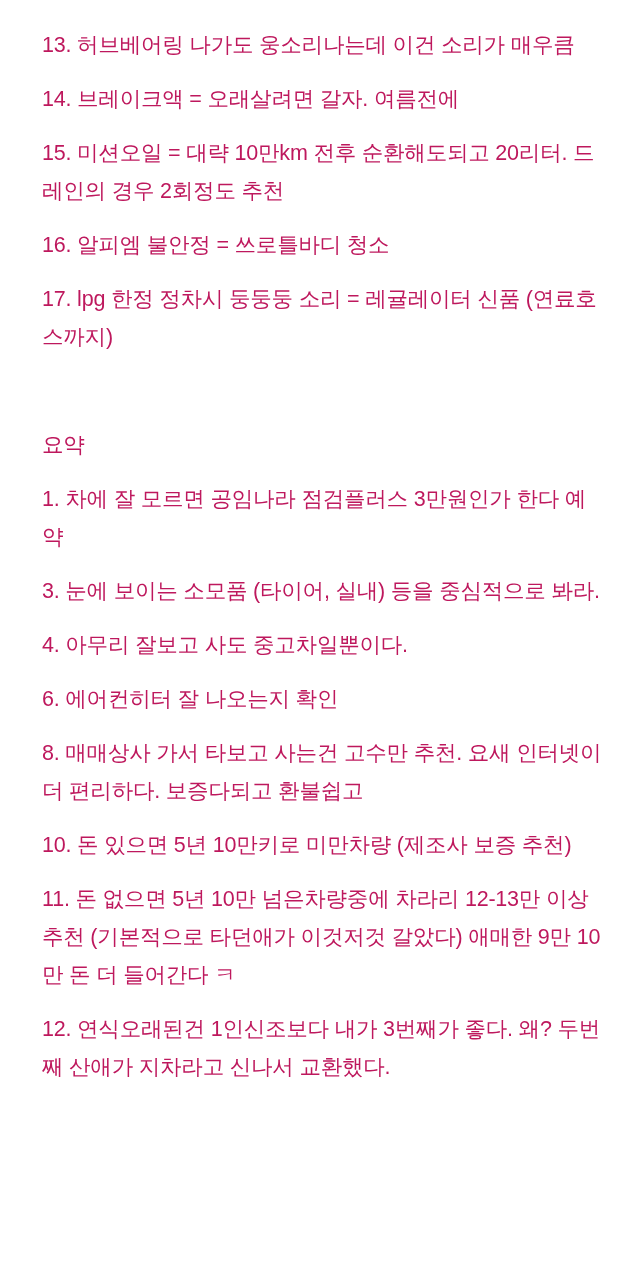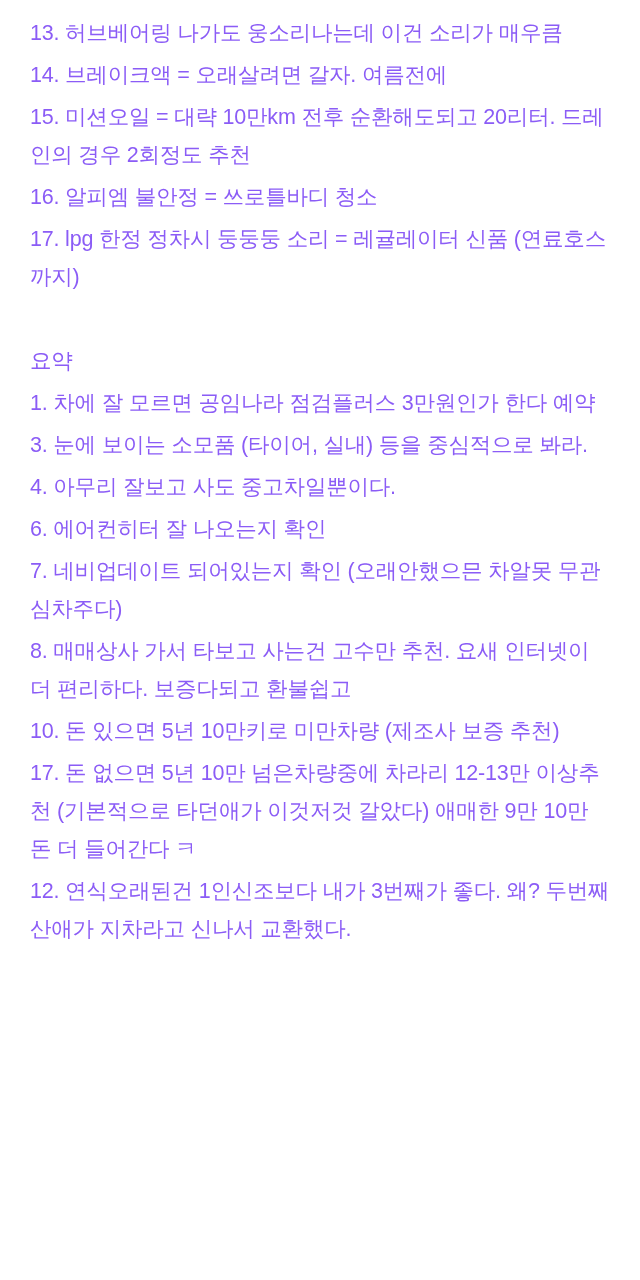--- a/index.html
+++ b/index.html
@@ -18,24 +18,24 @@
     box-sizing: border-box;
     width: 640px;
     height: 1280px;
     padding: 10px 22px 0 26px;
     background: #ffffff;
   }
   .para {
     font-size: 21.5px;
     line-height: 38px;
     letter-spacing: -0.2px;
-    color: #8b5cf6;
+    color: #be185d;
     word-break: break-word;
     white-space: pre-wrap;
-    margin: 4px;
+    margin: 16px;
   }
   .spacer {
     height: 38px;
   }
   .clip-last {
     overflow: hidden;
   }
 </style>
 </head>
 <body>
@@ -46,19 +46,18 @@
     <p class="para">14. 브레이크액 = 오래살려면 갈자. 여름전에</p>
     <p class="para">15. 미션오일 = 대략 10만km 전후 순환해도되고 20리터. 드레인의 경우 2회정도 추천</p>
     <p class="para">16. 알피엠 불안정 = 쓰로틀바디 청소</p>
     <p class="para">17. lpg 한정 정차시 둥둥둥 소리 = 레귤레이터 신품 (연료호스까지)</p>
     <div class="spacer"></div>
     <p class="para">요약</p>
     <p class="para">1. 차에 잘 모르면 공임나라 점검플러스 3만원인가 한다 예약</p>
     <p class="para">3. 눈에 보이는 소모품 (타이어, 실내) 등을 중심적으로 봐라.</p>
     <p class="para">4. 아무리 잘보고 사도 중고차일뿐이다.</p>
     <p class="para">6. 에어컨히터 잘 나오는지 확인</p>
-    <p class="para">7. 네비업데이트 되어있는지 확인 (오래안했으믄 차알못 무관심차주다)</p>
     <p class="para">8. 매매상사 가서 타보고 사는건 고수만 추천. 요새 인터넷이 더 편리하다. 보증다되고 환불쉽고</p>
     <p class="para">10. 돈 있으면 5년 10만키로 미만차량 (제조사 보증 추천)</p>
-    <p class="para">17. 돈 없으면 5년 10만 넘은차량중에 차라리 12-13만 이상추천 (기본적으로 타던애가 이것저것 갈았다) 애매한 9만 10만 돈 더 들어간다 ㅋ</p>
+    <p class="para">11. 돈 없으면 5년 10만 넘은차량중에 차라리 12-13만 이상추천 (기본적으로 타던애가 이것저것 갈았다) 애매한 9만 10만 돈 더 들어간다 ㅋ</p>
     <p class="para">12. 연식오래된건 1인신조보다 내가 3번째가 좋다. 왜? 두번째 산애가 지차라고 신나서 교환했다.</p>
   </div>
 </div>
 
 </body></html>

